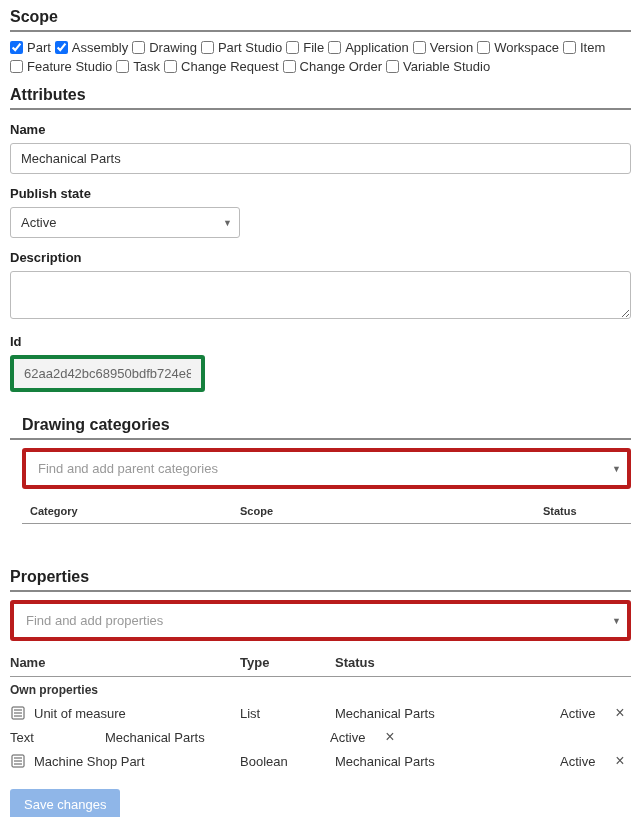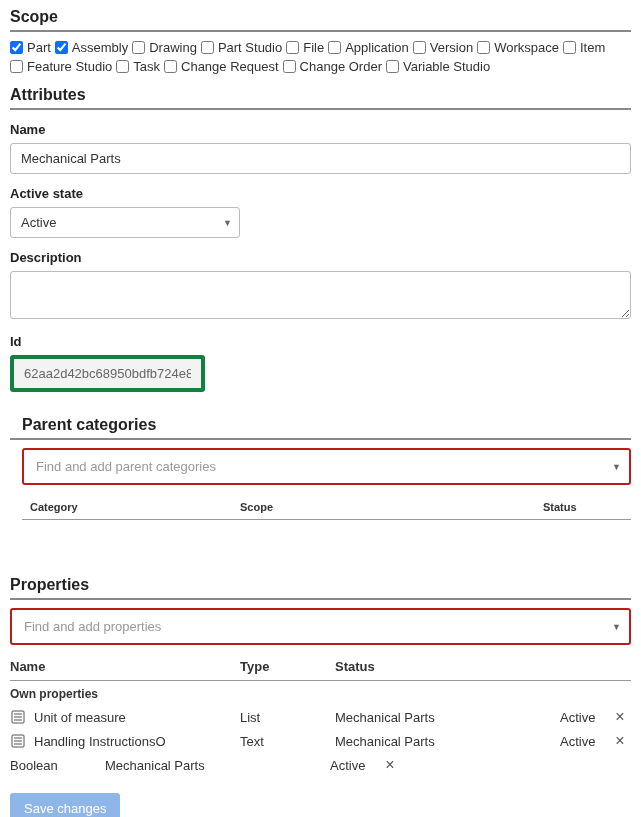--- a/index.html
+++ b/index.html
@@ -12,21 +12,21 @@
 .field-label { font-size: 13px; font-weight: 600; color: #222; margin-top: 12px; margin-bottom: 6px; display: block; }
 .text-input { width: 100%; padding: 7px 10px; border: 1px solid #bbb; border-radius: 3px; font-size: 13px; color: #333; outline: none; }
 .select-wrap { position: relative; width: 230px; }
 .select-input { width: 100%; padding: 7px 26px 7px 10px; border: 1px solid #bbb; border-radius: 3px; font-size: 13px; color: #333; background: #fff; appearance: none; cursor: pointer; }
 .select-caret { position: absolute; right: 8px; top: 50%; transform: translateY(-50%); pointer-events: none; font-size: 9px; color: #666; }
 .textarea-input { width: 100%; height: 48px; padding: 7px 10px; border: 1px solid #bbb; border-radius: 3px; font-size: 13px; resize: vertical; outline: none; }
 .id-row { display: flex; gap: 8px; align-items: stretch; }
 .id-input { padding: 7px 10px; border: 4px solid #15803d; border-radius: 3px; font-size: 13px; color: #666; background: #f3f3f3; width: 195px; }
 .btn-primary { background: #0d59b3; color: #fff; border: none; padding: 8px 16px; border-radius: 3px; font-size: 13px; font-weight: 500; cursor: pointer; }
 .dropdown-input { position: relative; width: 100%; }
-.dropdown-field { width: 100%; padding: 9px 30px 9px 12px; border: 2px solid #b91c1c; border-radius: 3px; font-size: 13px; color: #999; background: #fff; cursor: pointer; }
+.dropdown-field { width: 100%; padding: 9px 30px 9px 12px; border: 4px solid #b91c1c; border-radius: 3px; font-size: 13px; color: #999; background: #fff; cursor: pointer; }
 .dropdown-caret { position: absolute; right: 10px; top: 50%; transform: translateY(-50%); font-size: 9px; color: #666; pointer-events: none; }
 .cat-header-row { display: flex; padding: 12px 8px 6px 8px; font-weight: 600; font-size: 11px; border-bottom: 1px solid #999; margin-top: 4px; }
 .cat-col-category { flex: 0 0 210px; }
 .cat-col-scope { flex: 1; }
 .cat-col-status { flex: 0 0 80px; }
 .prop-header-row { display: flex; padding: 8px 8px 6px 0; font-weight: 600; font-size: 13px; border-bottom: 1px solid #999; margin-top: 6px; }
 .prop-col-name { flex: 0 0 230px; }
 .prop-col-type { flex: 0 0 95px; }
 .prop-col-source { flex: 0 0 225px; }
 .prop-col-status { flex: 0 0 50px; }
@@ -106,50 +106,50 @@
       <span>Variable Studio</span>
     </label>
   </div>
 
 
 <div class="section-header">Attributes</div>
 
 <label class="field-label">Name</label>
 <input type="text" class="text-input" value="Mechanical Parts" style="">
 
-<label class="field-label">Active state</label>
+<label class="field-label">Publish state</label>
 <div class="select-wrap">
   <div class="select-input">Active</div>
   <span class="select-caret">▼</span>
 </div>
 
 <label class="field-label">Description</label>
 <textarea class="textarea-input" style=""></textarea>
 
 <label class="field-label">Id</label>
 <div class="id-row">
   <input type="text" class="id-input" readonly="" value="62aa2d42bc68950bdfb724e8" style="">
 </div>
 
 
-<div class="section-header indent" style="margin-top:24px;">Parent categories</div>
+<div class="section-header indent" style="margin-top:24px;">Drawing categories</div>
 <div class="indent">
   <div class="dropdown-input">
     <div class="dropdown-field">Find and add parent categories</div>
     <span class="dropdown-caret">▼</span>
   </div>
   <div class="cat-header-row">
     <div class="cat-col-category">Category</div>
     <div class="cat-col-scope">Scope</div>
     <div class="cat-col-status">Status</div>
   </div>
 </div>
 
 
-<div class="section-header" style="margin-top:56px;">Properties</div>
+<div class="section-header" style="margin-top:44px;">Properties</div>
 <div class="dropdown-input" style="margin-top:6px;">
   <div class="dropdown-field">Find and add properties</div>
   <span class="dropdown-caret">▼</span>
 </div>
 <div class="prop-header-row">
   <div class="prop-col-name">Name</div>
   <div class="prop-col-type">Type</div>
   <div class="prop-col-status">Status</div>
   <div class="prop-col-delete"></div>
 </div>
@@ -166,37 +166,37 @@
           </svg>
         </span>
         <span>Unit of measure</span>
       </div>
       <div class="prop-col-type">List</div>
       <div class="prop-col-source">Mechanical Parts</div>
       <div class="prop-col-status">Active</div>
       <div class="prop-col-delete"><span class="delete-x">×</span></div>
     </div>
     <div class="prop-row">
+      <div class="prop-col-type">Text</div>
+      <div class="prop-col-source">Mechanical Parts</div>
+      <div class="prop-col-status">Active</div>
+      <div class="prop-col-delete"><span class="delete-x">×</span></div>
+    </div>
+    <div class="prop-row">
       <div class="prop-name-cell">
         <span class="prop-icon">
           <svg viewBox="0 0 16 16" width="16" height="16">
             <rect x="2" y="2" width="12" height="12" rx="1" fill="none" stroke="#555" stroke-width="1"></rect>
             <line x1="4" y1="5" x2="12" y2="5" stroke="#555" stroke-width="1"></line>
             <line x1="4" y1="8" x2="12" y2="8" stroke="#555" stroke-width="1"></line>
             <line x1="4" y1="11" x2="12" y2="11" stroke="#555" stroke-width="1"></line>
           </svg>
         </span>
-        <span>Handling InstructionsO</span>
+        <span>Machine Shop Part</span>
       </div>
-      <div class="prop-col-type">Text</div>
-      <div class="prop-col-source">Mechanical Parts</div>
-      <div class="prop-col-status">Active</div>
-      <div class="prop-col-delete"><span class="delete-x">×</span></div>
-    </div>
-    <div class="prop-row">
       <div class="prop-col-type">Boolean</div>
       <div class="prop-col-source">Mechanical Parts</div>
       <div class="prop-col-status">Active</div>
       <div class="prop-col-delete"><span class="delete-x">×</span></div>
     </div>
   </div>
 
 <div class="footer-btns">
   <button class="btn-save">Save changes</button>
 </div>

